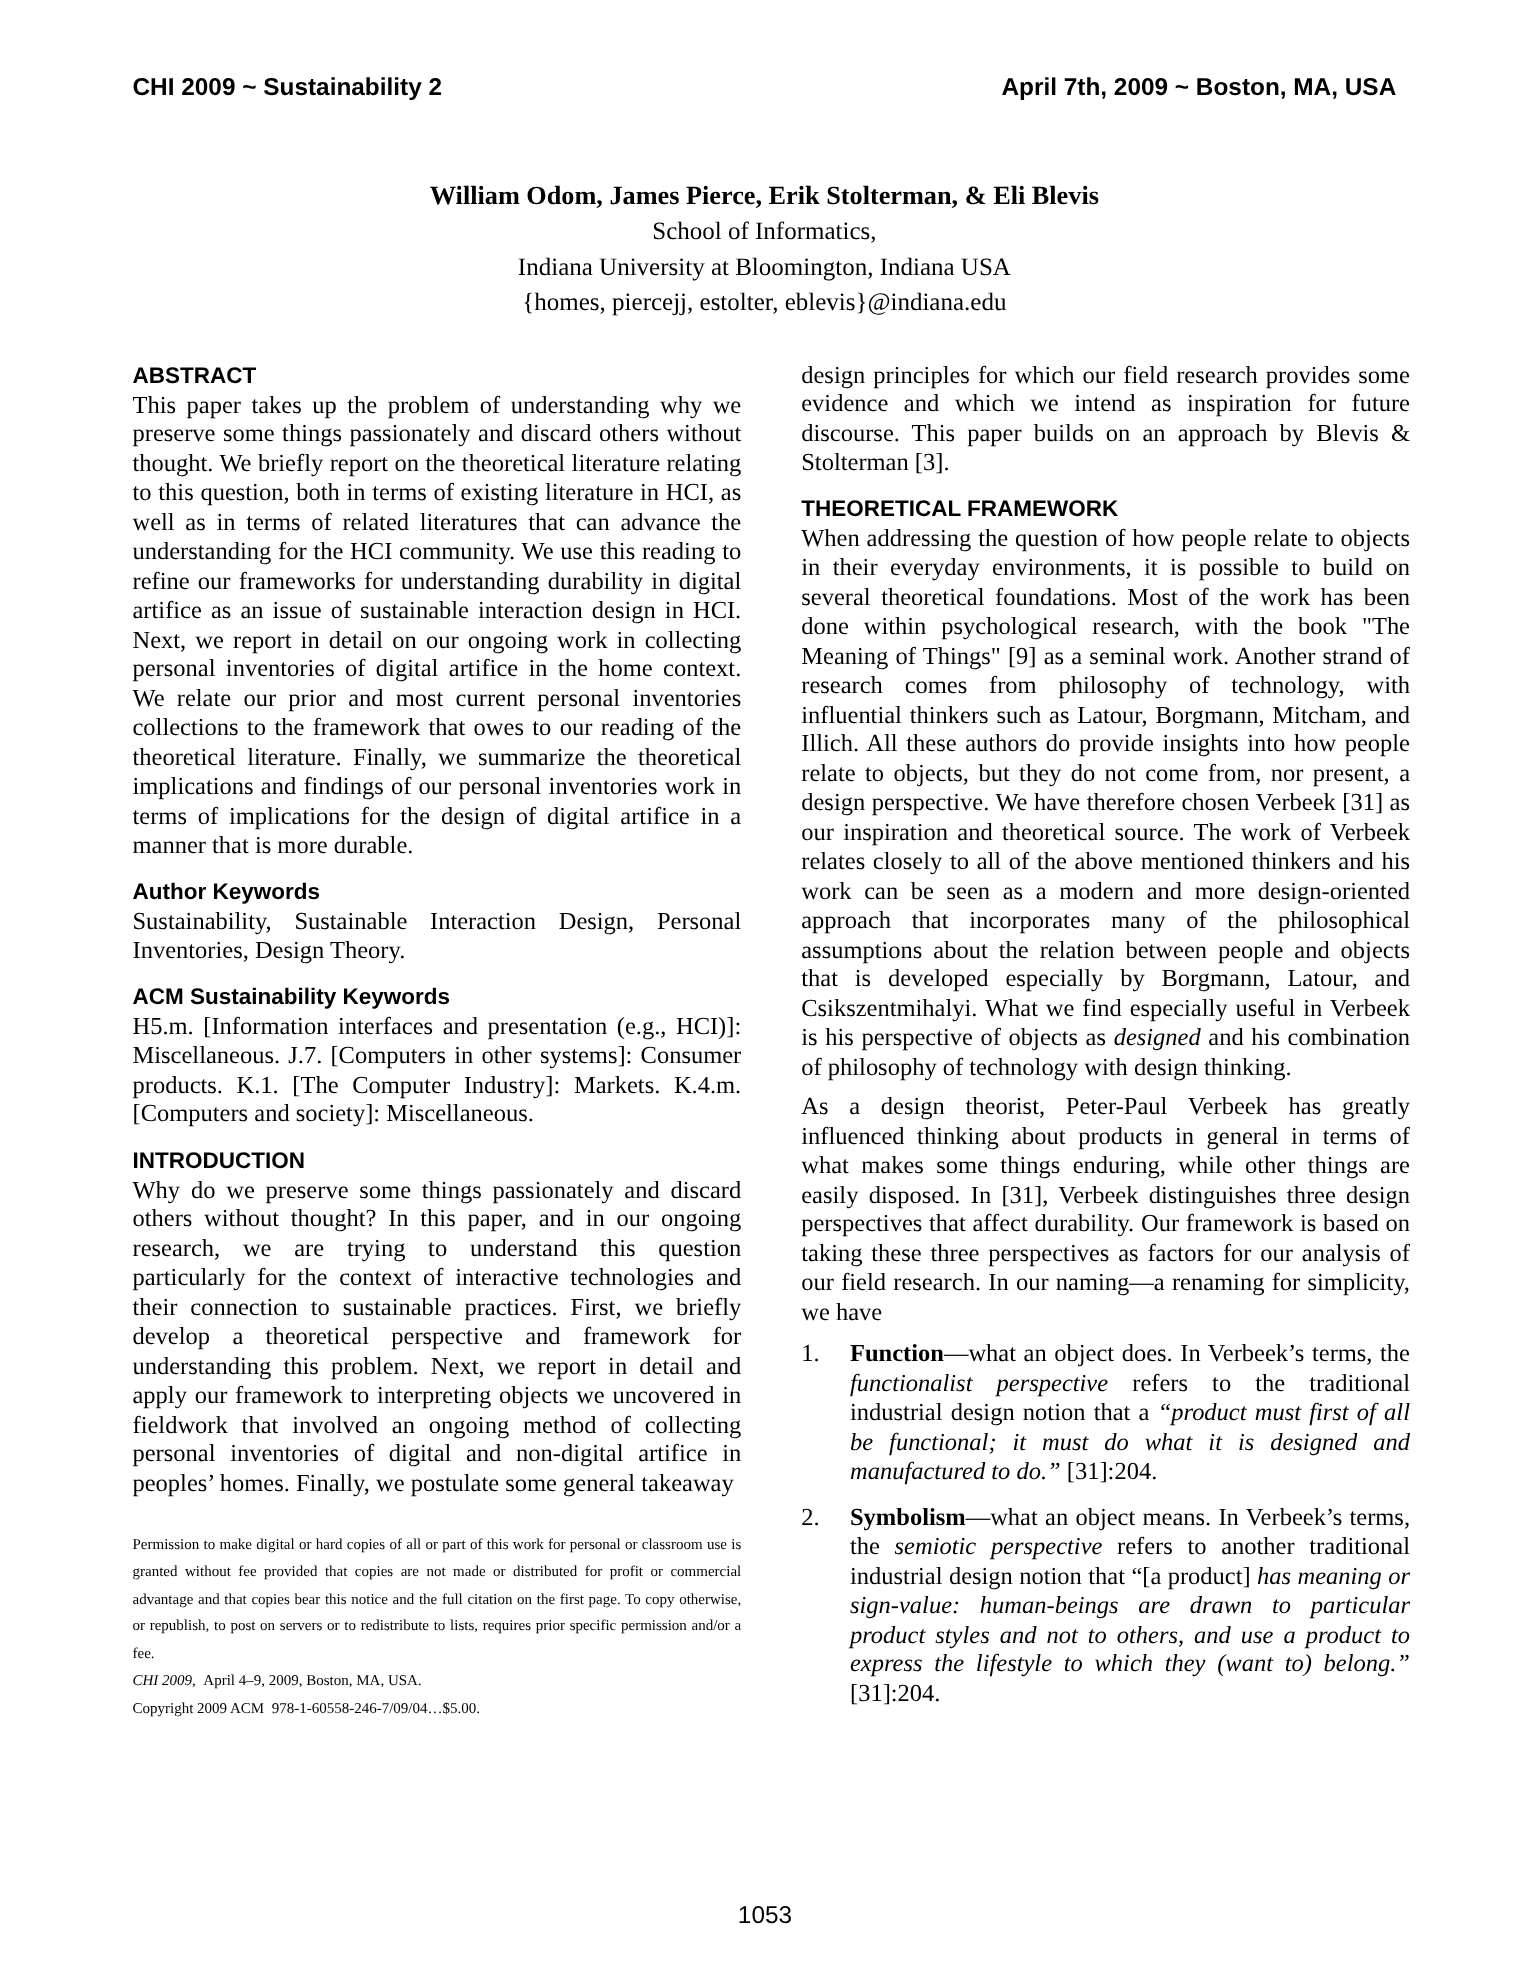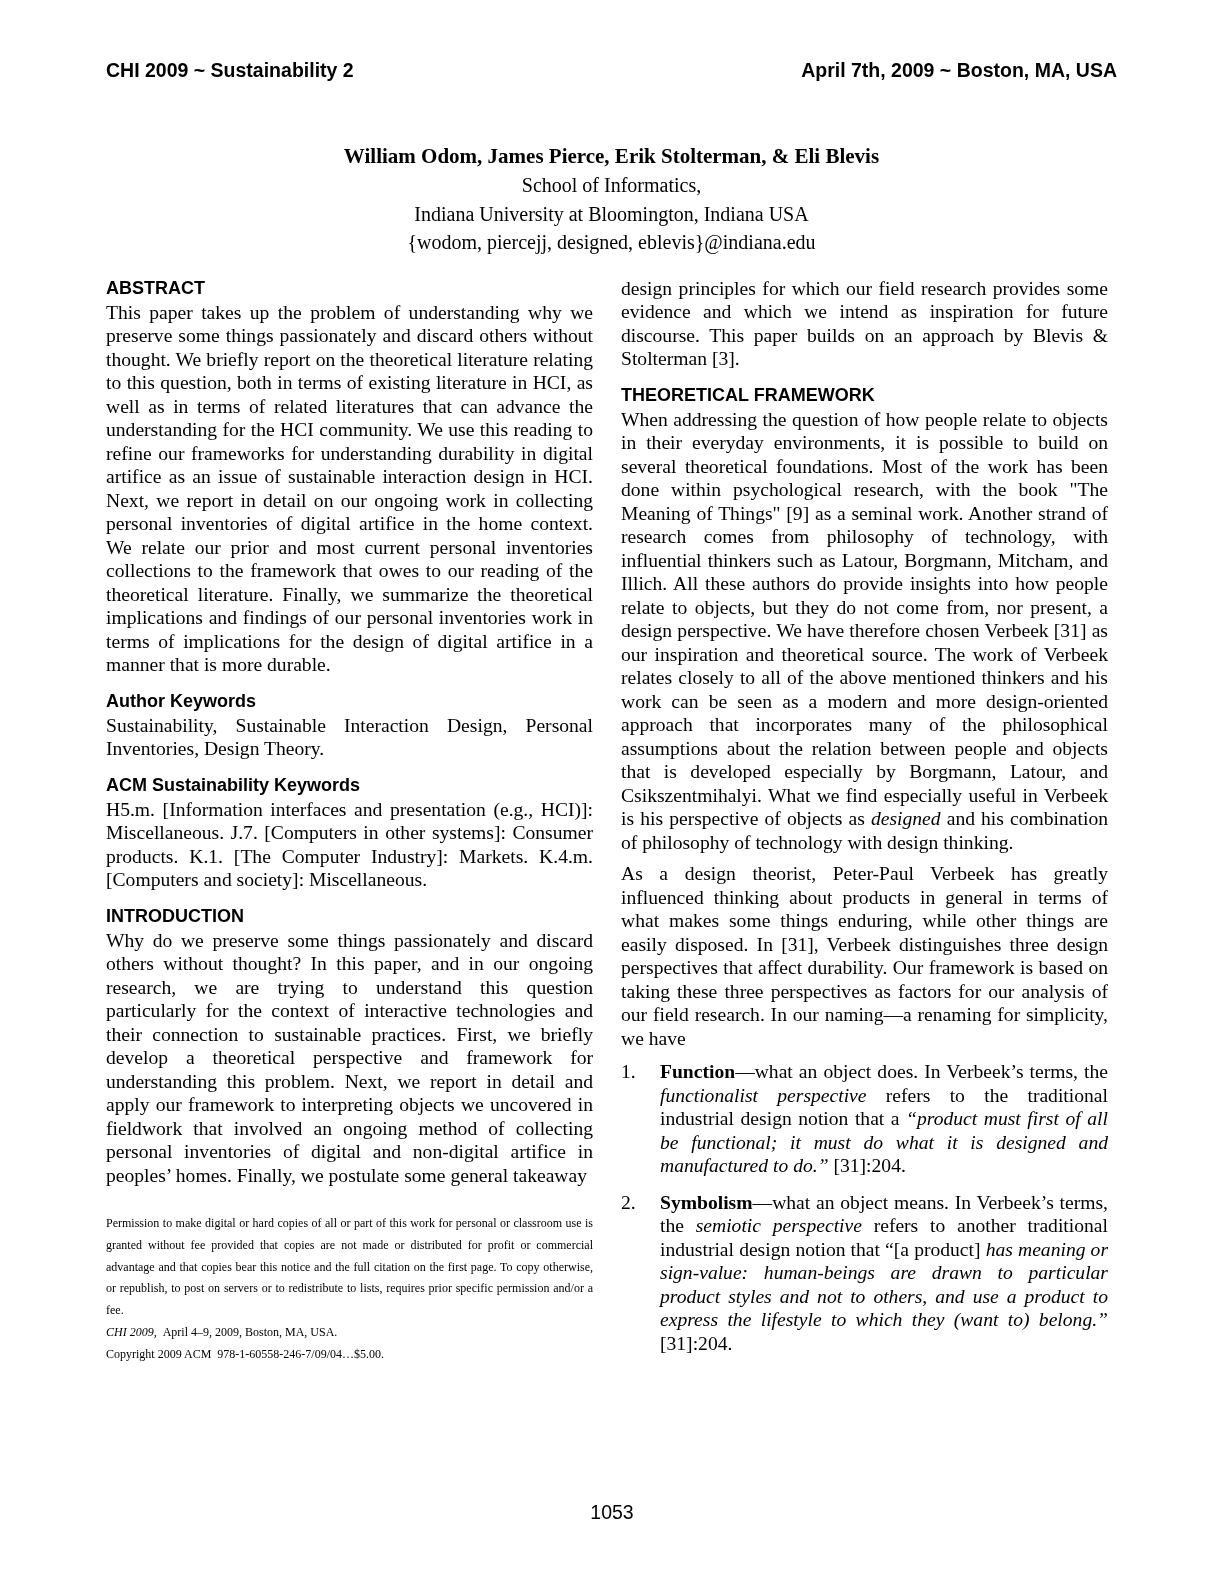--- a/index.html
+++ b/index.html
@@ -33,22 +33,22 @@
   }
   .authors {
     font-weight: bold;
     font-size: 21px;
     line-height: 29px;
     margin-top: 9px;
   }
   .affil { font-size: 20px; line-height: 28.5px; }
   .columns {
     display: flex;
-    gap: 28px;
-    margin-top: 20px;
+    gap: 48px;
+    margin-top: 32px;
   }
   .col {
     width: 487px;
     flex: 0 0 487px;
     font-size: 19.6px;
     line-height: 23.5px;
     text-align: justify;
   }
   .sec-heading {
     font-family: "Liberation Sans", sans-serif;
@@ -70,41 +70,41 @@
   .permission p { margin: 0; }
   .num-list { list-style: none; margin: 10px 0 0 0; padding: 0; }
   .num-list li { display: flex; margin-bottom: 13px; }
   .num { flex: 0 0 39px; text-align: left; }
   .li-body { flex: 1; text-align: justify; }
   .run-i { font-style: italic; }
   .run-b { font-weight: bold; }
   .footer {
     position: absolute;
     left: 0; right: 0;
-    bottom: 60px;
+    bottom: 40px;
     text-align: center;
     font-family: "Liberation Sans", sans-serif;
     font-size: 19.5px;
   }
 </style>
 </head>
 <body>
 
 <div class="page">
 
   <div class="running-header">
     <span>CHI 2009 ~ Sustainability 2</span>
     <span>April 7th, 2009 ~ Boston, MA, USA</span>
   </div>
 
   <div class="title-block">
     <div class="authors">William Odom, James Pierce, Erik Stolterman, &amp; Eli Blevis</div>
     <div class="affil">School of Informatics,</div>
     <div class="affil">Indiana University at Bloomington, Indiana USA</div>
-    <div class="affil">{wodom, piercejj, designed, eblevis}@indiana.edu</div>
+    <div class="affil">{homes, piercejj, estolter, eblevis}@indiana.edu</div>
   </div>
 
   <div class="columns">
 
     <div class="col">
       <h2 class="sec-heading first">ABSTRACT</h2>
       <p class="para tight">This paper takes up the problem of understanding why we preserve some things passionately and discard others without thought. We briefly report on the theoretical literature relating to this question, both in terms of existing literature in HCI, as well as in terms of related literatures that can advance the understanding for the HCI community. We use this reading to refine our frameworks for understanding durability in digital artifice as an issue of sustainable interaction design in HCI. Next, we report in detail on our ongoing work in collecting personal inventories of digital artifice in the home context. We relate our prior and most current personal inventories collections to the framework that owes to our reading of the theoretical literature. Finally, we summarize the theoretical implications and findings of our personal inventories work in terms of implications for the design of digital artifice in a manner that is more durable.</p>
 
       <h2 class="sec-heading">Author Keywords</h2>
       <p class="para tight">Sustainability, Sustainable Interaction Design, Personal Inventories, Design Theory.</p>

